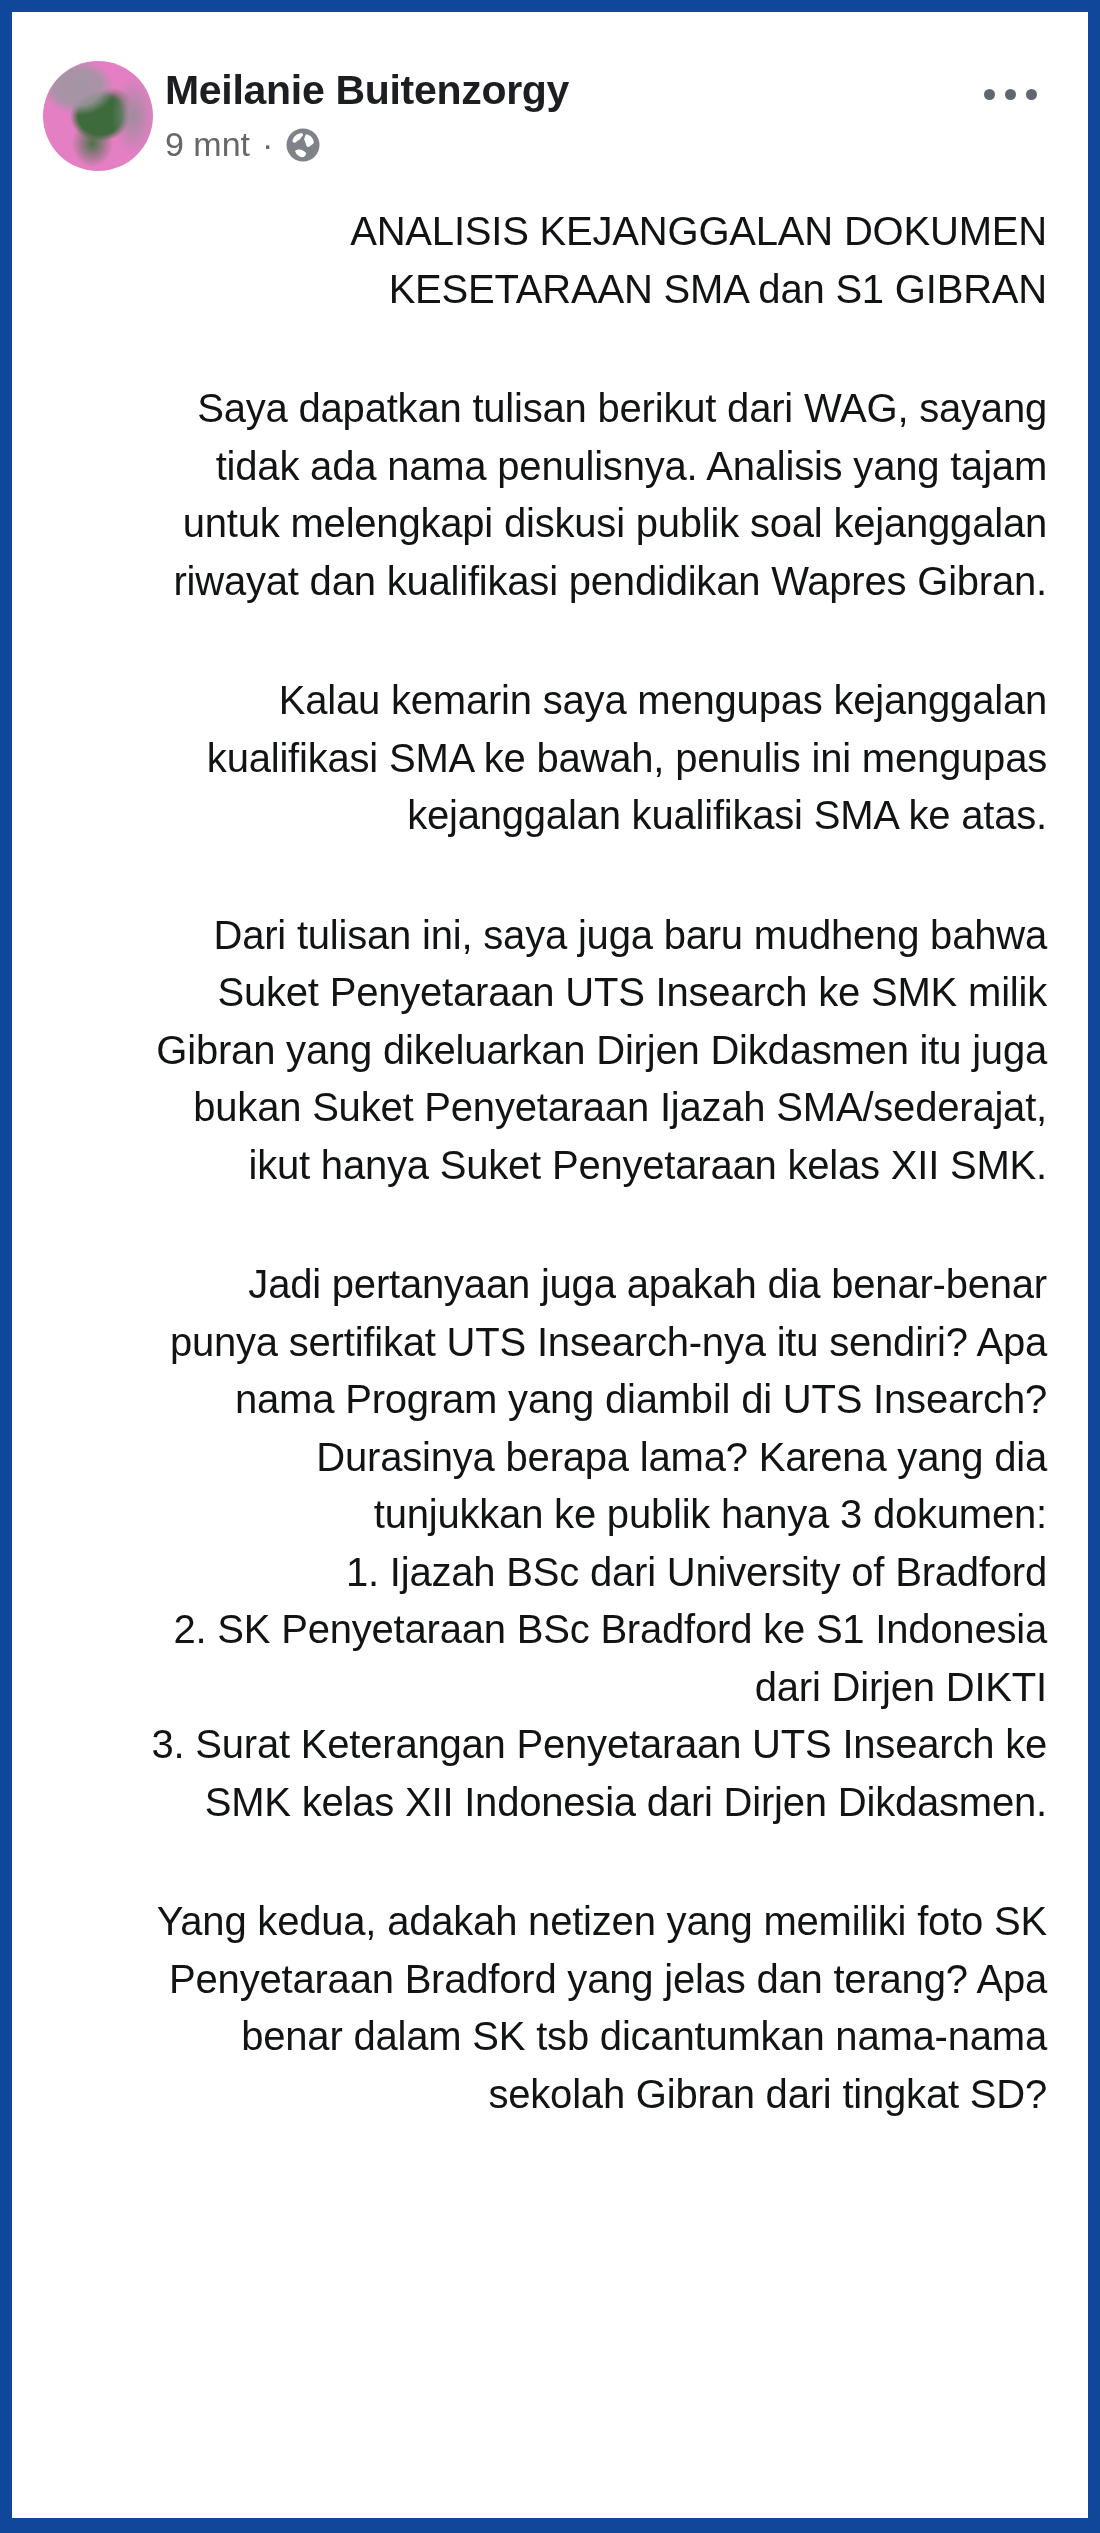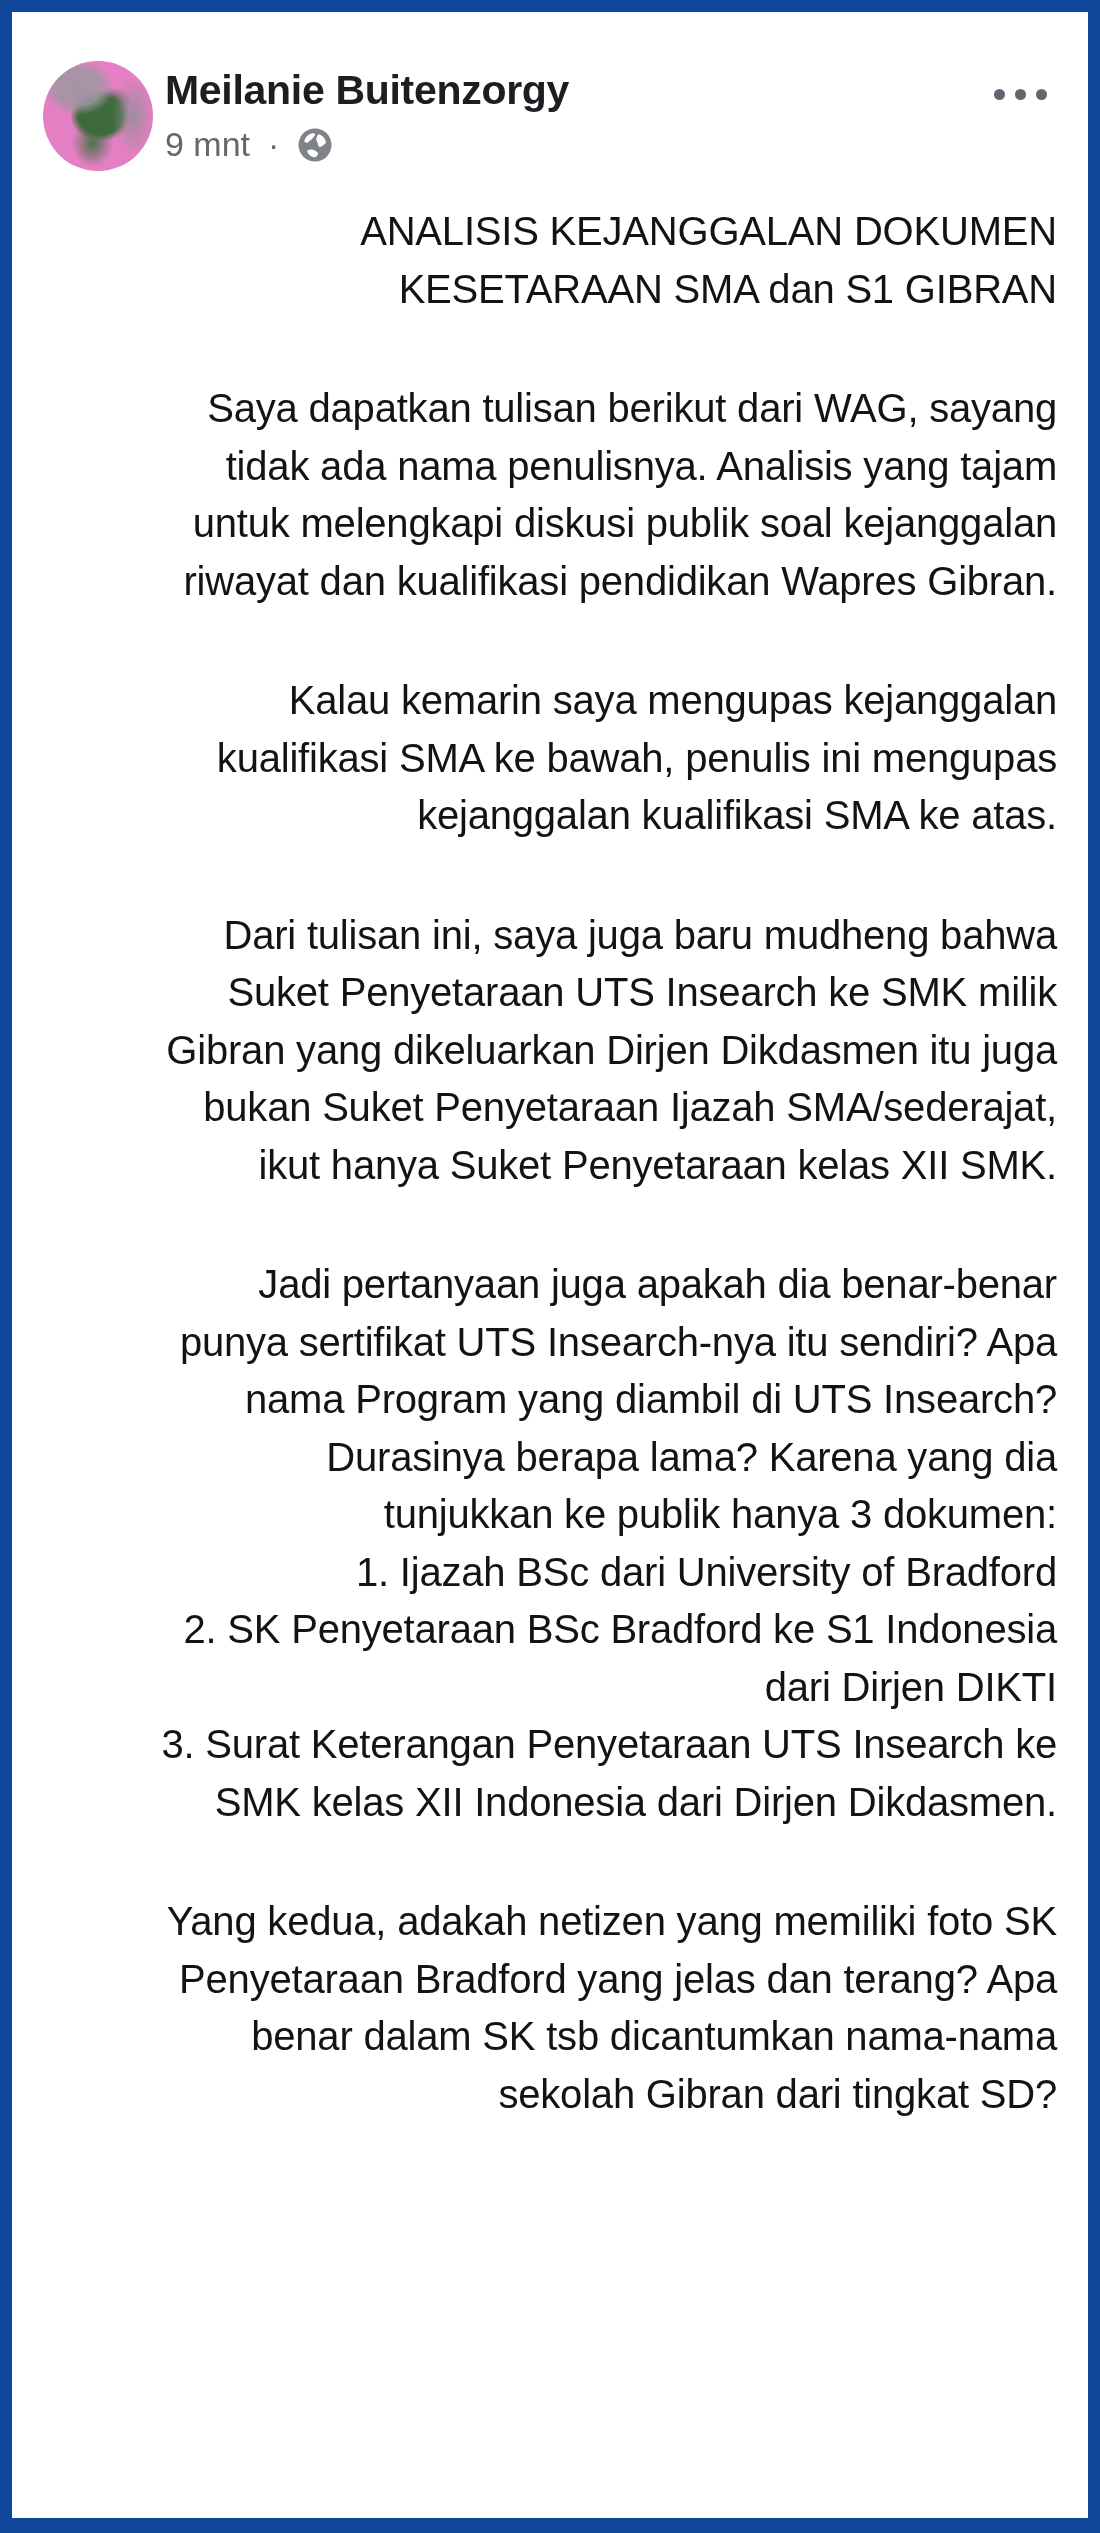--- a/index.html
+++ b/index.html
@@ -11,21 +11,21 @@
     position:relative;
     width:1100px;
     height:2533px;
     background:#10479A;
     overflow:hidden;
   }
   .card{
     position:absolute;
     left:12px; top:12px; right:12px; bottom:15px;
     background:#ffffff;
-    padding:49px 31px 0 31px;
+    padding:49px 41px 0 31px;
     box-sizing:border-box;
     overflow:hidden;
   }
   
   .header{
     position:relative;
     display:flex;
     align-items:flex-start;
     margin-bottom:32px;
   }
@@ -48,21 +48,21 @@
   .author{
     font-size:41px;
     font-weight:700;
     color:#1c1e21;
     line-height:1.2;
     letter-spacing:-0.3px;
   }
   .meta{
     display:flex;
     align-items:center;
-    gap:18px;
+    gap:12px;
     margin-top:10px;
     font-size:34px;
     color:#65676b;
     line-height:1;
   }
   .globe{
     width:36px;height:36px;
     display:inline-block;
     margin-top:2px;
   }

